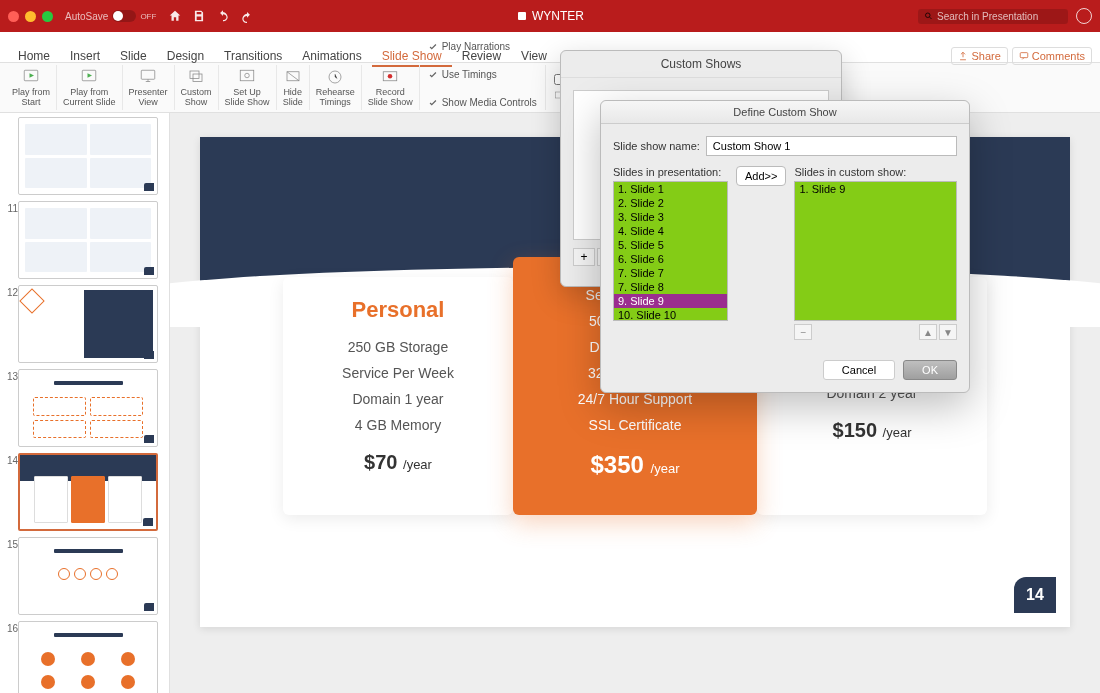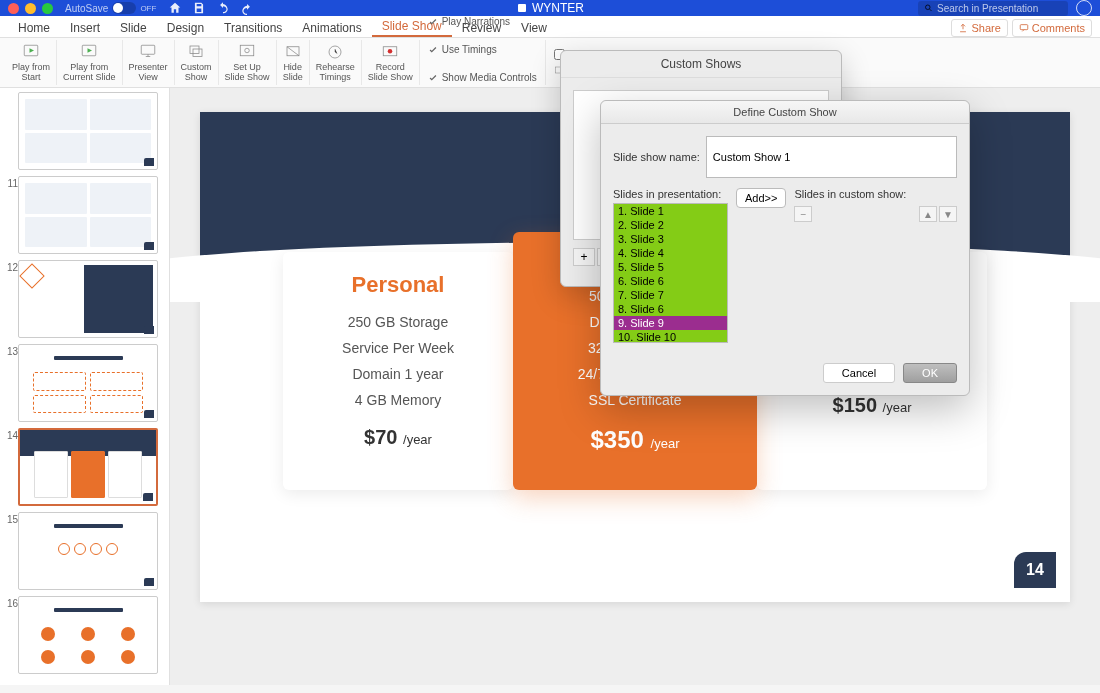--- a/index.html
+++ b/index.html
@@ -1,39 +1,39 @@
 <!DOCTYPE html>
 <html><head>
 <meta charset="utf-8">
 <style>
 * { margin: 0; padding: 0; box-sizing: border-box; font-family: -apple-system, BlinkMacSystemFont, "Segoe UI", sans-serif; }
 body { width: 1100px; height: 693px; background: #f5f5f5; overflow: hidden; position: relative; }
 
 
-.titlebar { height: 16px; background: #1d4ed8; display: flex; align-items: center; padding: 0 8px; position: relative; }
+.titlebar { height: 32px; background: #b91c1c; display: flex; align-items: center; padding: 0 8px; position: relative; }
 .traffic-lights { display: flex; gap: 6px; }
 .traffic-light { width: 11px; height: 11px; border-radius: 50%; }
 .tl-red { background: #ff5f57; }
 .tl-yellow { background: #ffbd2e; }
 .tl-green { background: #28c940; }
 .autosave { margin-left: 12px; font-size: 10px; color: rgba(255,255,255,0.7); display: flex; align-items: center; gap: 4px; }
 .autosave-toggle { width: 24px; height: 12px; background: rgba(0,0,0,0.2); border-radius: 6px; position: relative; }
 .autosave-toggle::after { content: ""; position: absolute; left: 1px; top: 1px; width: 10px; height: 10px; background: #fff; border-radius: 50%; }
 .titlebar-icons { display: flex; gap: 10px; margin-left: 12px; }
 .titlebar-icons svg { width: 14px; height: 14px; fill: #fff; opacity: 0.9; }
 .doc-title { position: absolute; left: 50%; transform: translateX(-50%); color: #fff; font-size: 12px; font-weight: 500; display: flex; align-items: center; gap: 4px; }
 .titlebar-right { margin-left: auto; display: flex; align-items: center; gap: 8px; }
 .search-box { background: rgba(0,0,0,0.15); border-radius: 3px; padding: 2px 6px; display: flex; align-items: center; gap: 4px; width: 150px; }
 .search-box input { background: transparent; border: none; outline: none; color: #fff; font-size: 10px; width: 100%; }
 .search-box input::placeholder { color: rgba(255,255,255,0.7); }
 .search-box svg { width: 10px; height: 10px; fill: rgba(255,255,255,0.7); }
 .smiley { width: 16px; height: 16px; border: 1.5px solid rgba(255,255,255,0.8); border-radius: 50%; }
 
 
-.menubar { height: 22px; background: #fff; border-bottom: 1px solid #e0e0e0; display: flex; align-items: flex-end; padding: 0 8px; }
+.menubar { height: 22px; background: #fff; border-bottom: 1px solid #e0e0e0; display: flex; align-items: flex-start; padding: 15px 8px; }
 .menu-item { padding: 2px 10px; font-size: 12px; color: #444; cursor: pointer; }
 .menu-item.active { color: #d36a3c; border-bottom: 2px solid #d36a3c; }
 .menubar-right { margin-left: auto; display: flex; gap: 4px; }
 .share-btn, .comments-btn { font-size: 11px; padding: 2px 6px; border: 1px solid #ddd; border-radius: 3px; display: flex; align-items: center; gap: 3px; cursor: pointer; }
 .share-btn { color: #d36a3c; }
 .comments-btn { color: #d36a3c; }
 
 
 .ribbon { height: 50px; background: #fafafa; border-bottom: 1px solid #e0e0e0; display: flex; padding: 2px 6px; }
 .ribbon-group { display: flex; flex-direction: column; align-items: center; justify-content: center; padding: 0 6px; border-right: 1px solid #e8e8e8; cursor: pointer; }
@@ -89,21 +89,21 @@
 .dialog-body { padding: 12px; }
 .dialog-listbox { background: #fff; border: 1px solid #ccc; height: 150px; margin-bottom: 8px; }
 .dialog-toolbar { display: flex; gap: 2px; margin-bottom: 8px; }
 .dialog-tool-btn { width: 22px; height: 18px; background: #f5f5f5; border: 1px solid #ccc; font-size: 12px; display: flex; align-items: center; justify-content: center; cursor: pointer; }
 
 .define-dialog { position: absolute; top: 100px; left: 600px; width: 370px; background: #ececec; border: 1px solid #bbb; border-radius: 6px; box-shadow: 0 14px 40px rgba(0,0,0,0.25); z-index: 20; }
 .define-title { text-align: center; font-size: 11px; color: #444; padding: 5px; background: linear-gradient(#f6f6f6,#e8e8e8); border-bottom: 1px solid #ccc; border-radius: 6px 6px 0 0; }
 .define-body { padding: 12px; }
 .define-row { display: flex; align-items: center; gap: 6px; margin-bottom: 10px; }
 .define-label { font-size: 11px; color: #333; }
-.define-input { flex: 1; padding: 14px 6px; font-size: 11px; border: 1px solid #bbb; background: #fff; }
+.define-input { flex: 1; padding: 3px 6px; font-size: 11px; border: 1px solid #bbb; background: #fff; }
 .define-cols { display: flex; gap: 8px; }
 .define-col { display: flex; flex-direction: column; }
 .define-col-label { font-size: 11px; color: #333; margin-bottom: 3px; }
 .slide-listbox { width: 115px; height: 140px; background: #84cc16; border: 1px solid #bbb; overflow-y: auto; font-size: 11px; }
 .slide-listbox .item { padding: 1px 4px; cursor: pointer; }
 .slide-listbox .item.selected { background: #9b2d8f; color: #fff; }
 .add-col { display: flex; align-items: center; }
 .add-btn { padding: 3px 8px; font-size: 11px; background: #fff; border: 1px solid #bbb; border-radius: 4px; cursor: pointer; }
 .reorder-btns { display: flex; gap: 2px; margin-top: 3px; }
 .reorder-btn { width: 18px; height: 16px; background: #f5f5f5; border: 1px solid #ccc; font-size: 10px; cursor: pointer; color: #888; }
@@ -423,30 +423,33 @@
       <div class="define-col">
         <span class="define-col-label">Slides in presentation:</span>
         <div class="slide-listbox" id="left-list">
             <div class="item">1. Slide 1</div>
             <div class="item">2. Slide 2</div>
             <div class="item">3. Slide 3</div>
             <div class="item">4. Slide 4</div>
             <div class="item">5. Slide 5</div>
             <div class="item">6. Slide 6</div>
             <div class="item">7. Slide 7</div>
-            <div class="item">8. Slide 6</div>
+            <div class="item">7. Slide 8</div>
             <div class="item selected">9. Slide 9</div>
             <div class="item">10. Slide 10</div>
           </div>
       </div>
       <div class="define-col add-col">
         <button class="add-btn">Add&gt;&gt;</button>
       </div>
       <div class="define-col" style="flex:1;">
         <span class="define-col-label">Slides in custom show:</span>
+        <div class="slide-listbox" style="width:auto;" id="right-list">
+            <div class="item">1. Slide 9</div>
+          </div>
         <div class="reorder-btns">
           <button class="reorder-btn">−</button>
           <div style="flex:1"></div>
           <button class="reorder-btn">▲</button>
           <button class="reorder-btn">▼</button>
         </div>
       </div>
     </div>
   </div>
   <div class="define-footer">

